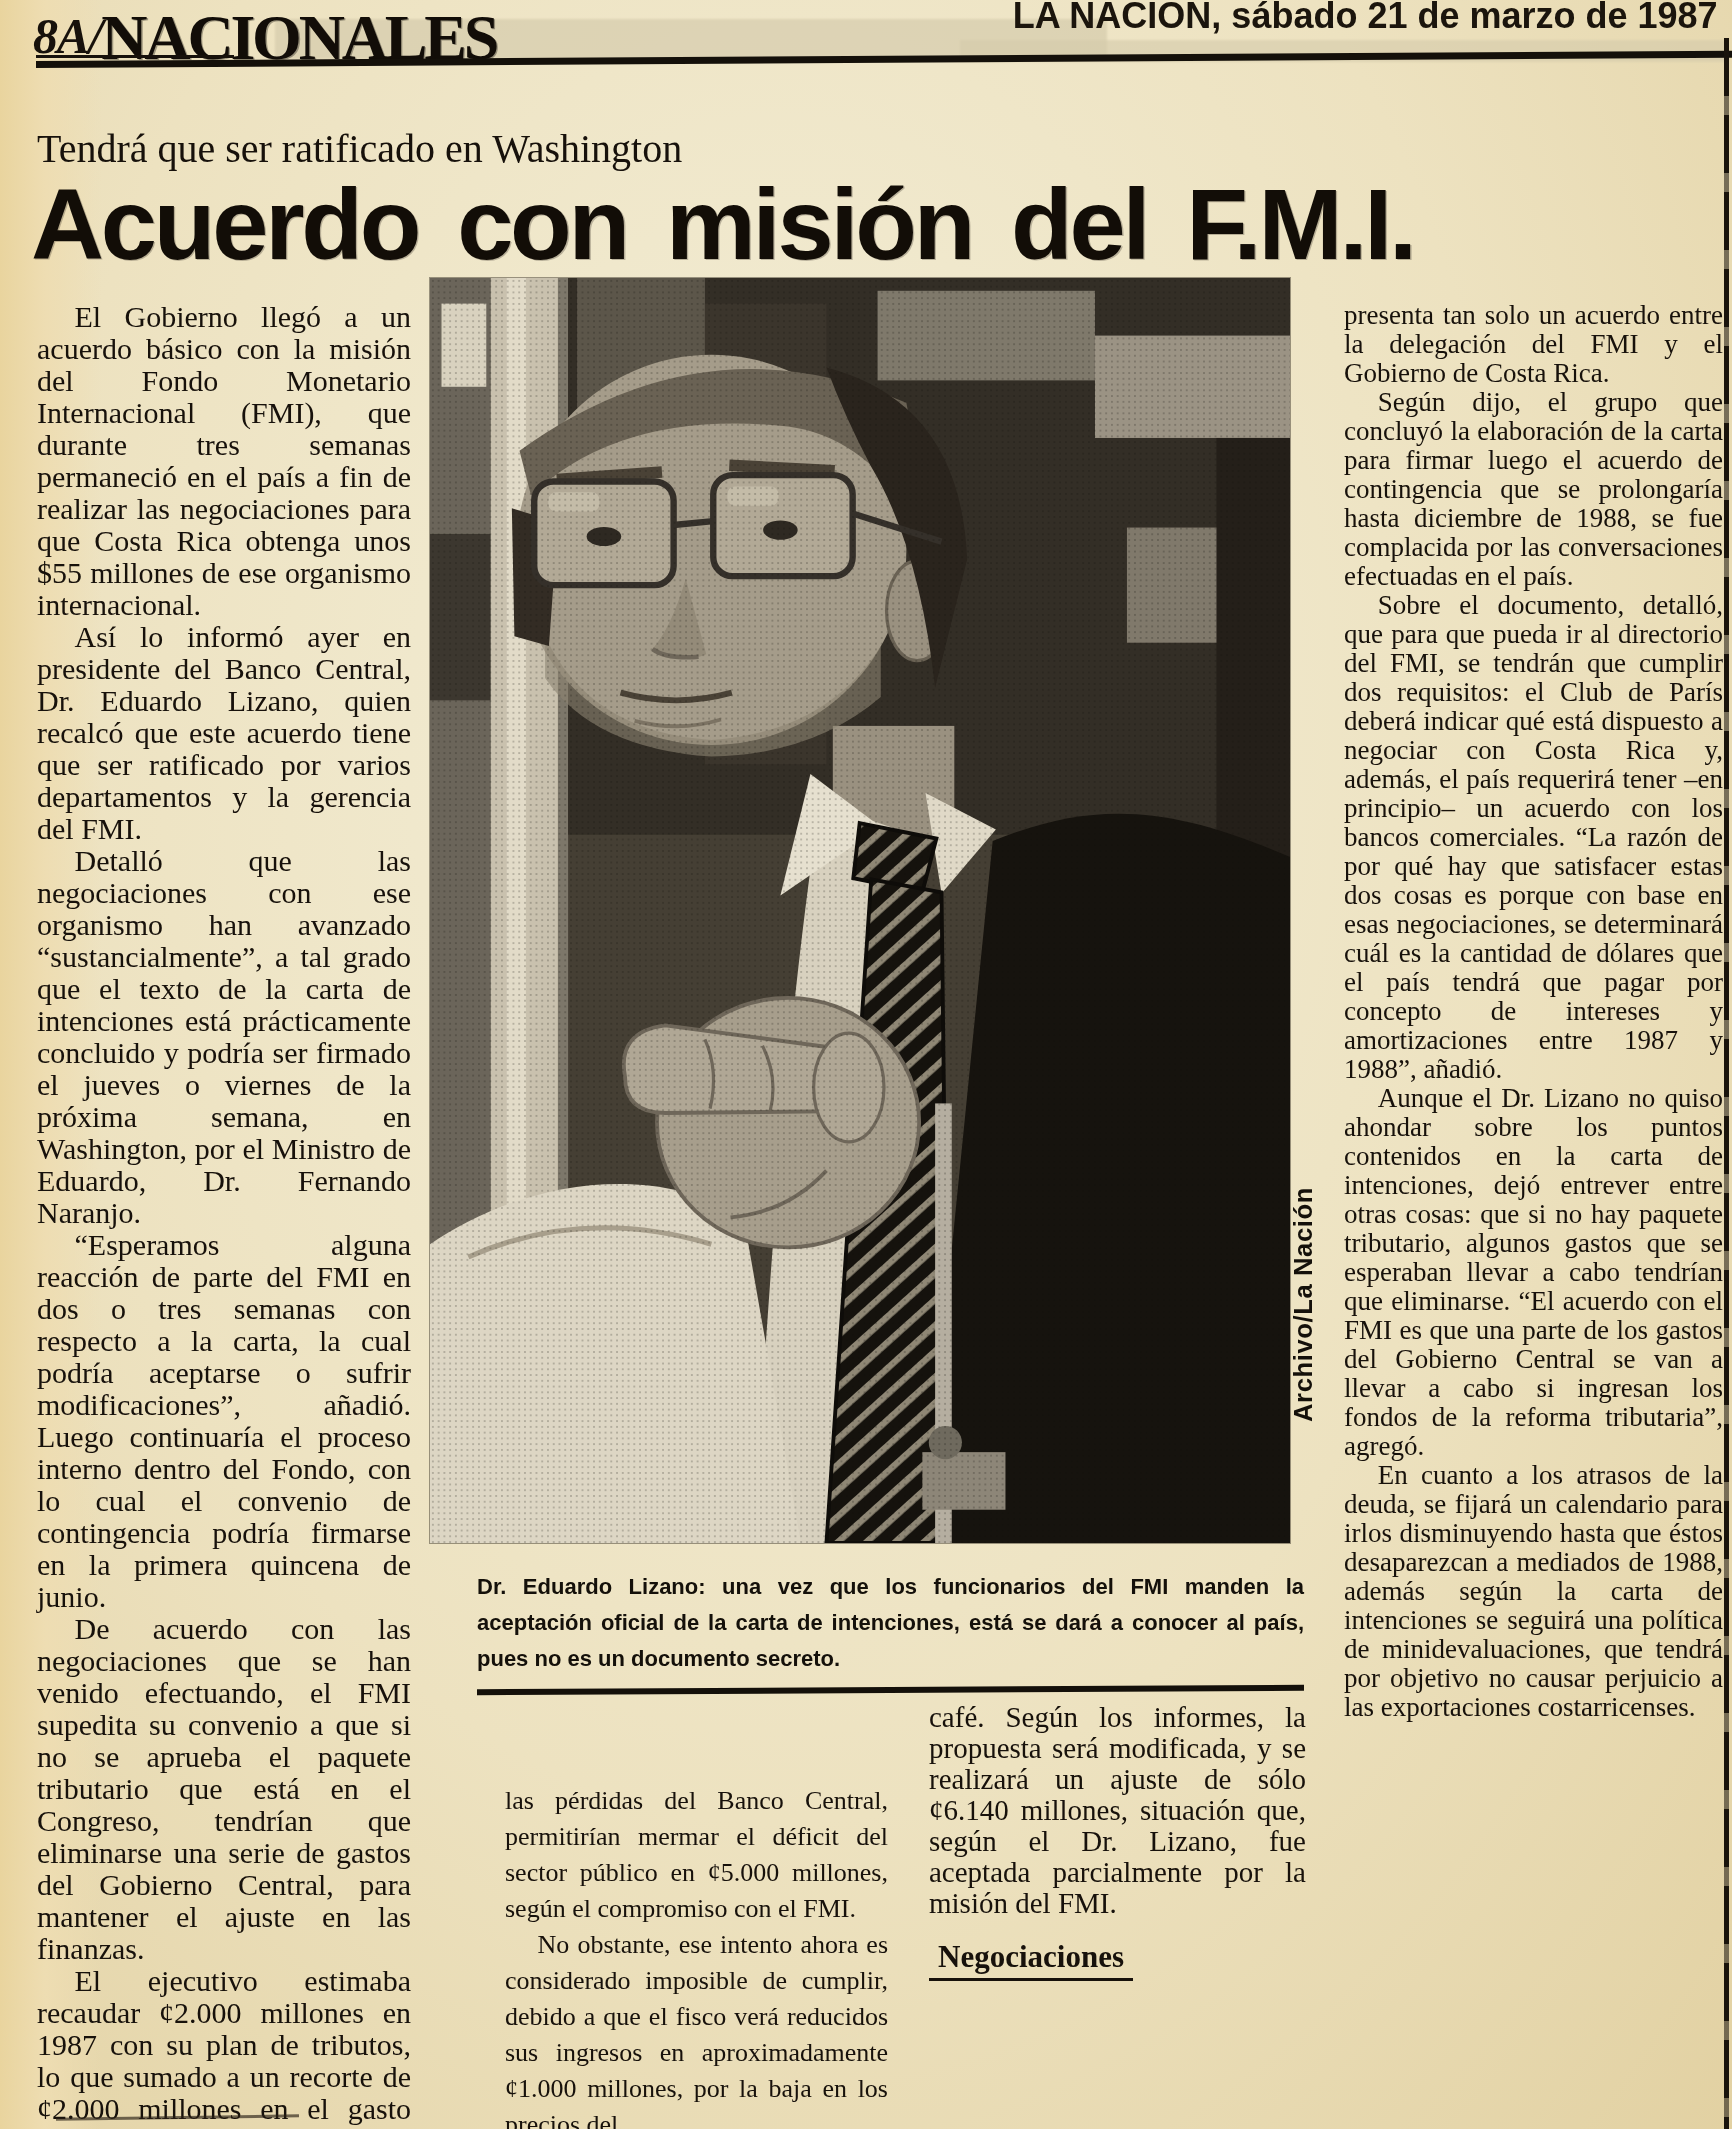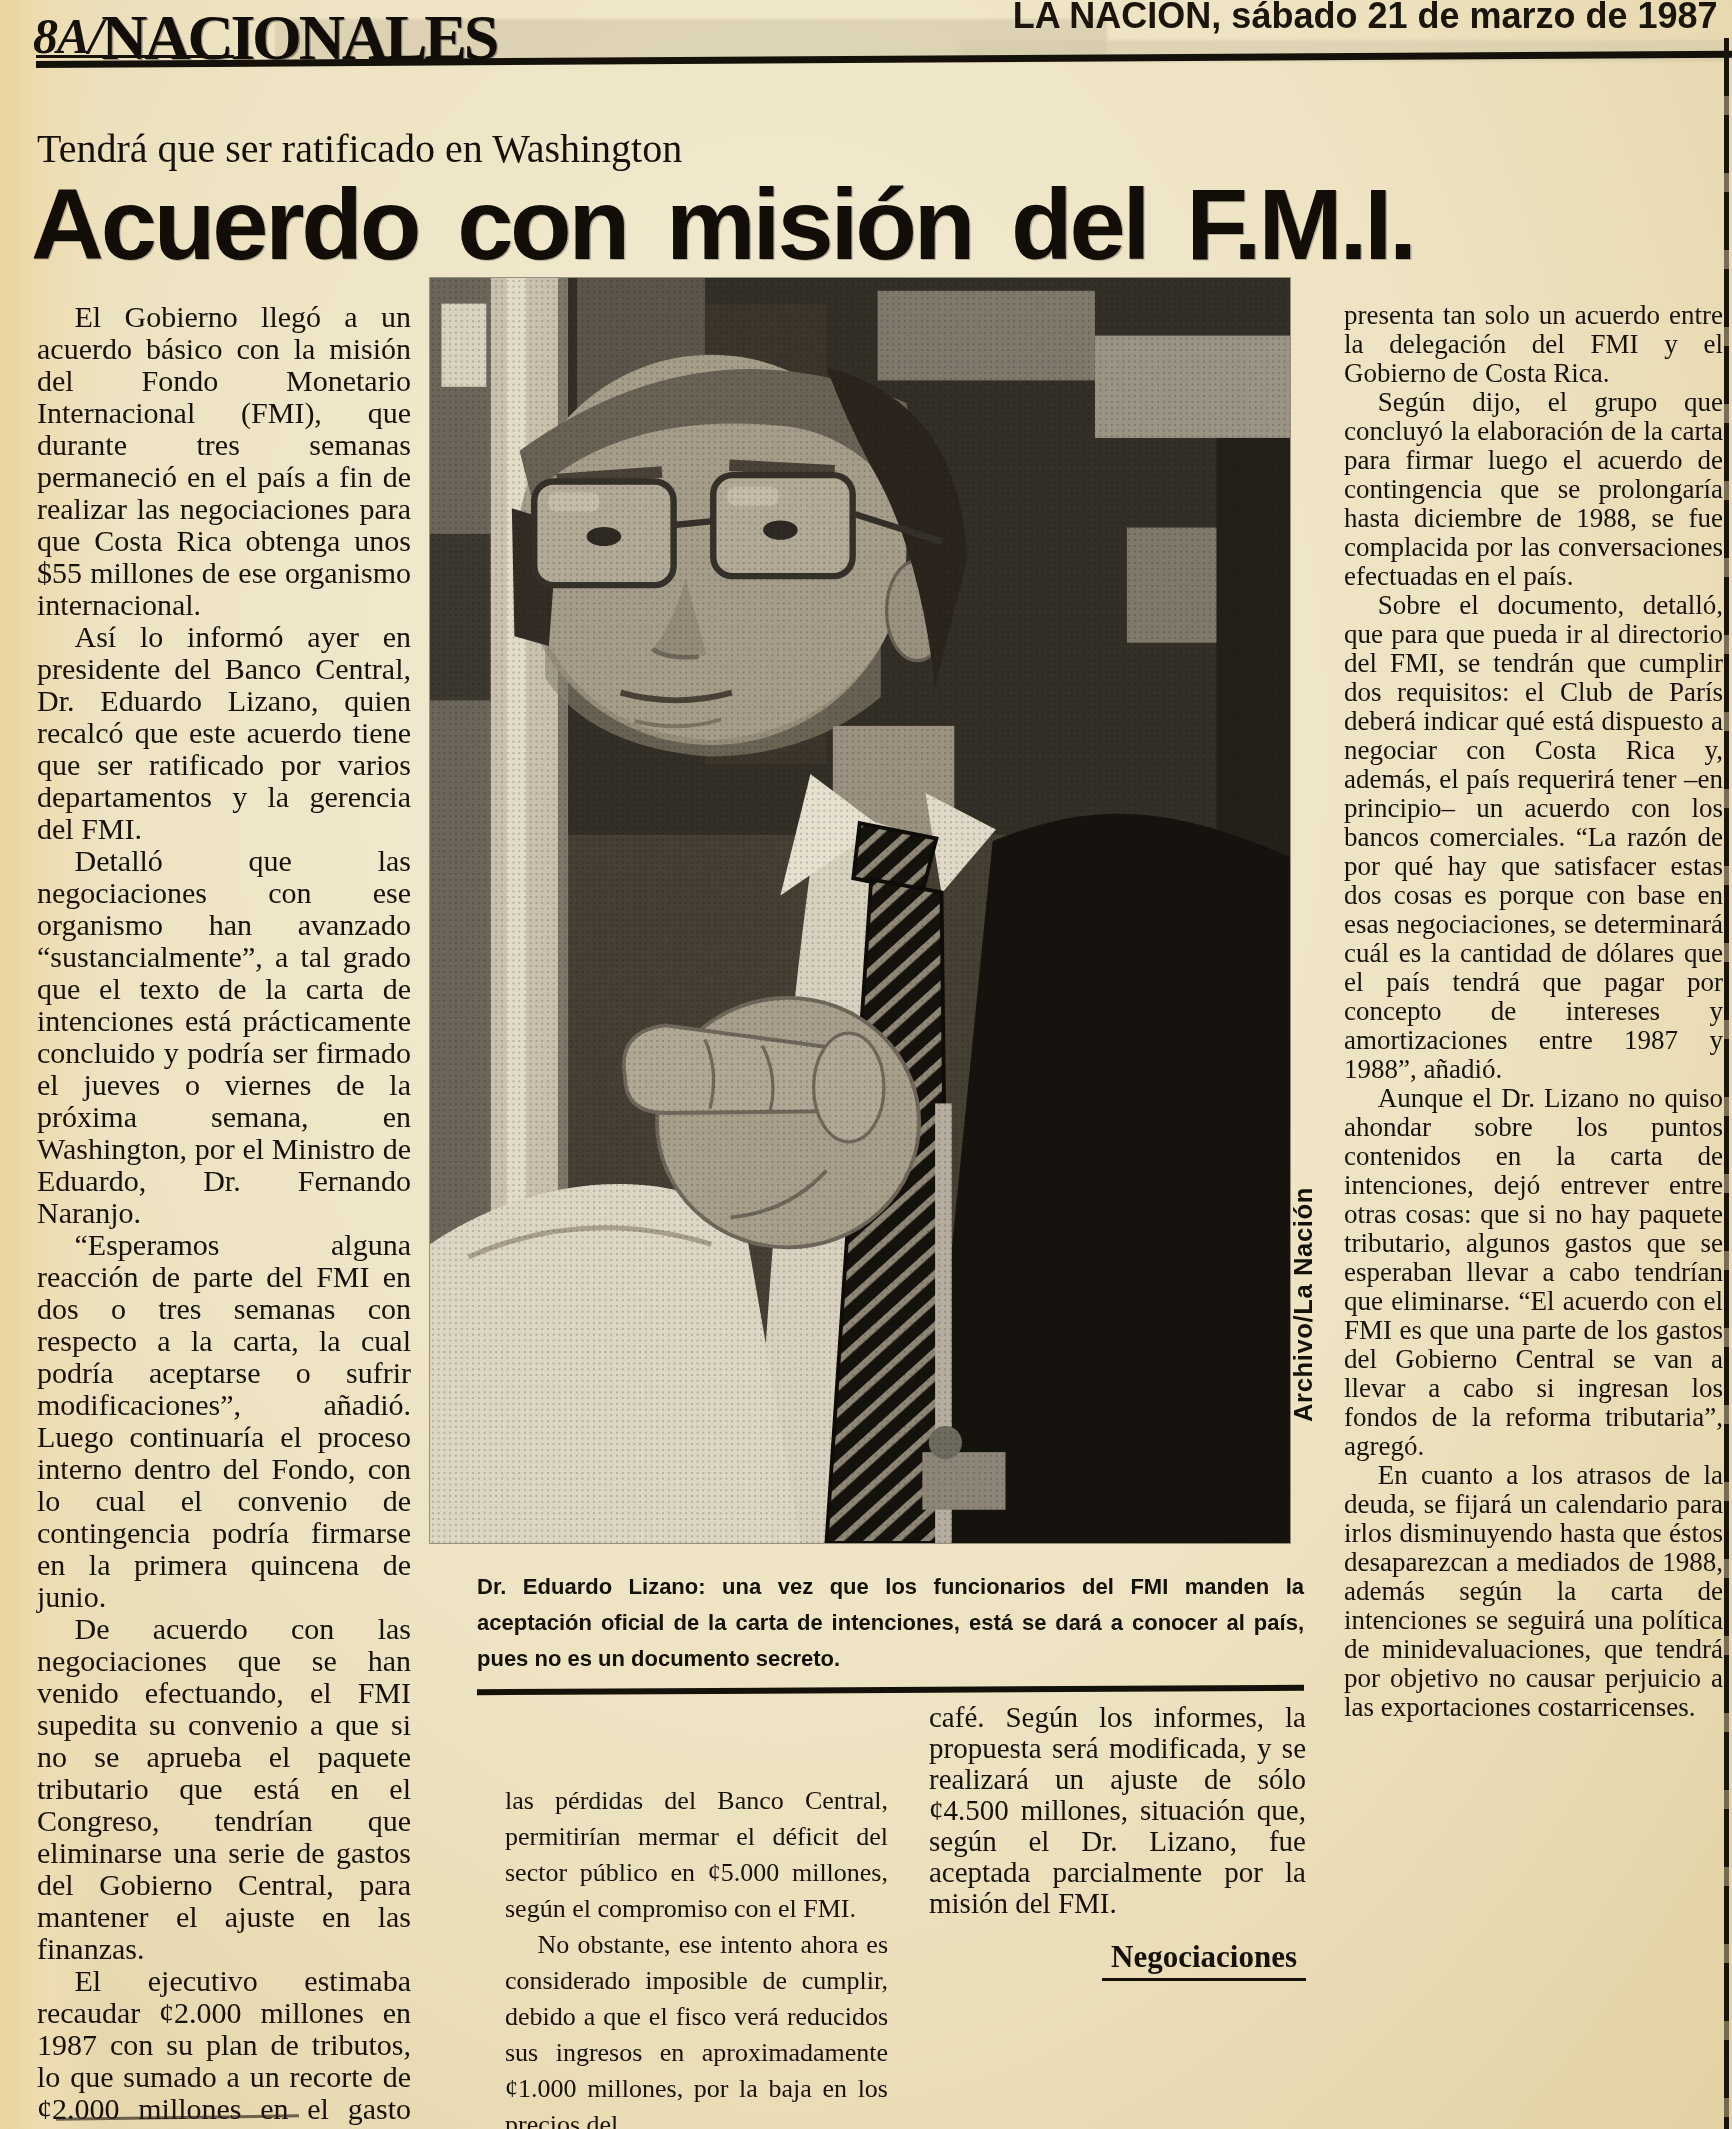--- a/index.html
+++ b/index.html
@@ -86,21 +86,21 @@
   }
   .col p { margin: 0; text-indent: 1.25em; }
   .col p.noindent { text-indent: 0; }
   .col1 { left: 37px;   top: 301px;  width: 374px; font-size: 30px; line-height: 32px; }
   .col2 { left: 505px;  top: 1783px; width: 383px; font-size: 26px; line-height: 36px; }
   .col3 { left: 929px; top: 1702px; width: 377px; font-size: 29px; line-height: 31px; }
   .col4 { left: 1344px; top: 301px;  width: 379px; font-size: 27px; line-height: 29px; }
 
   .subhead {
     margin: 22px 0 16.6px 0;
-    text-align: right;
+    text-align: left;
     font-family: "Liberation Serif", serif;
     font-size: 31px; font-weight: 700;
   }
   .subhead span {
     display: inline-block;
     padding: 0 9px 6.4px 9px;
     border-bottom: 3.8px solid #17110b;
   }
 
   
@@ -263,21 +263,21 @@
     <span>Dr. Eduardo Lizano: una vez que los funcionarios del FMI manden la aceptación oficial de la carta de intenciones, está se dará a conocer al país, pues no es un documento secreto.</span>
     <div class="caption-rule"></div>
   </figcaption>
 
   <section class="col col2">
     <p class="noindent">las pérdidas del Banco Central, permitirían mermar el déficit del sector público en ¢5.000 millones, según el compromiso con el FMI.</p>
     <p>No obstante, ese intento ahora es considerado imposible de cumplir, debido a que el fisco verá reducidos sus ingresos en aproximadamente ¢1.000 millones, por la baja en los precios del</p>
   </section>
 
   <section class="col col3">
-    <p class="noindent">café. Según los informes, la propuesta será modificada, y se realizará un ajuste de sólo ¢4.500 millones, situación que, según el Dr. Lizano, fue aceptada parcialmente por la misión del FMI.</p>
+    <p class="noindent">café. Según los informes, la propuesta será modificada, y se realizará un ajuste de sólo ¢6.140 millones, situación que, según el Dr. Lizano, fue aceptada parcialmente por la misión del FMI.</p>
     <h2 class="subhead">
       <span>Negociaciones</span>
     </h2>
   </section>
 
   <section class="col col4">
     <p class="noindent">presenta tan solo un acuerdo entre la delegación del FMI y el Gobierno de Costa Rica.</p>
     <p>Según dijo, el grupo que concluyó la elaboración de la carta para firmar luego el acuerdo de contingencia que se prolongaría hasta diciembre de 1988, se fue complacida por las conversaciones efectuadas en el país.</p>
     <p>Sobre el documento, detalló, que para que pueda ir al directorio del FMI, se tendrán que cumplir dos requisitos: el Club de París deberá indicar qué está dispuesto a negociar con Costa Rica y, además, el país requerirá tener –en principio– un acuerdo con los bancos comerciales. “La razón de por qué hay que satisfacer estas dos cosas es porque con base en esas negociaciones, se determinará cuál es la cantidad de dólares que el país tendrá que pagar por concepto de intereses y amortizaciones entre 1987 y 1988”, añadió.</p>
     <p>Aunque el Dr. Lizano no quiso ahondar sobre los puntos contenidos en la carta de intenciones, dejó entrever entre otras cosas: que si no hay paquete tributario, algunos gastos que se esperaban llevar a cabo tendrían que eliminarse. “El acuerdo con el FMI es que una parte de los gastos del Gobierno Central se van a llevar a cabo si ingresan los fondos de la reforma tributaria”, agregó.</p>

